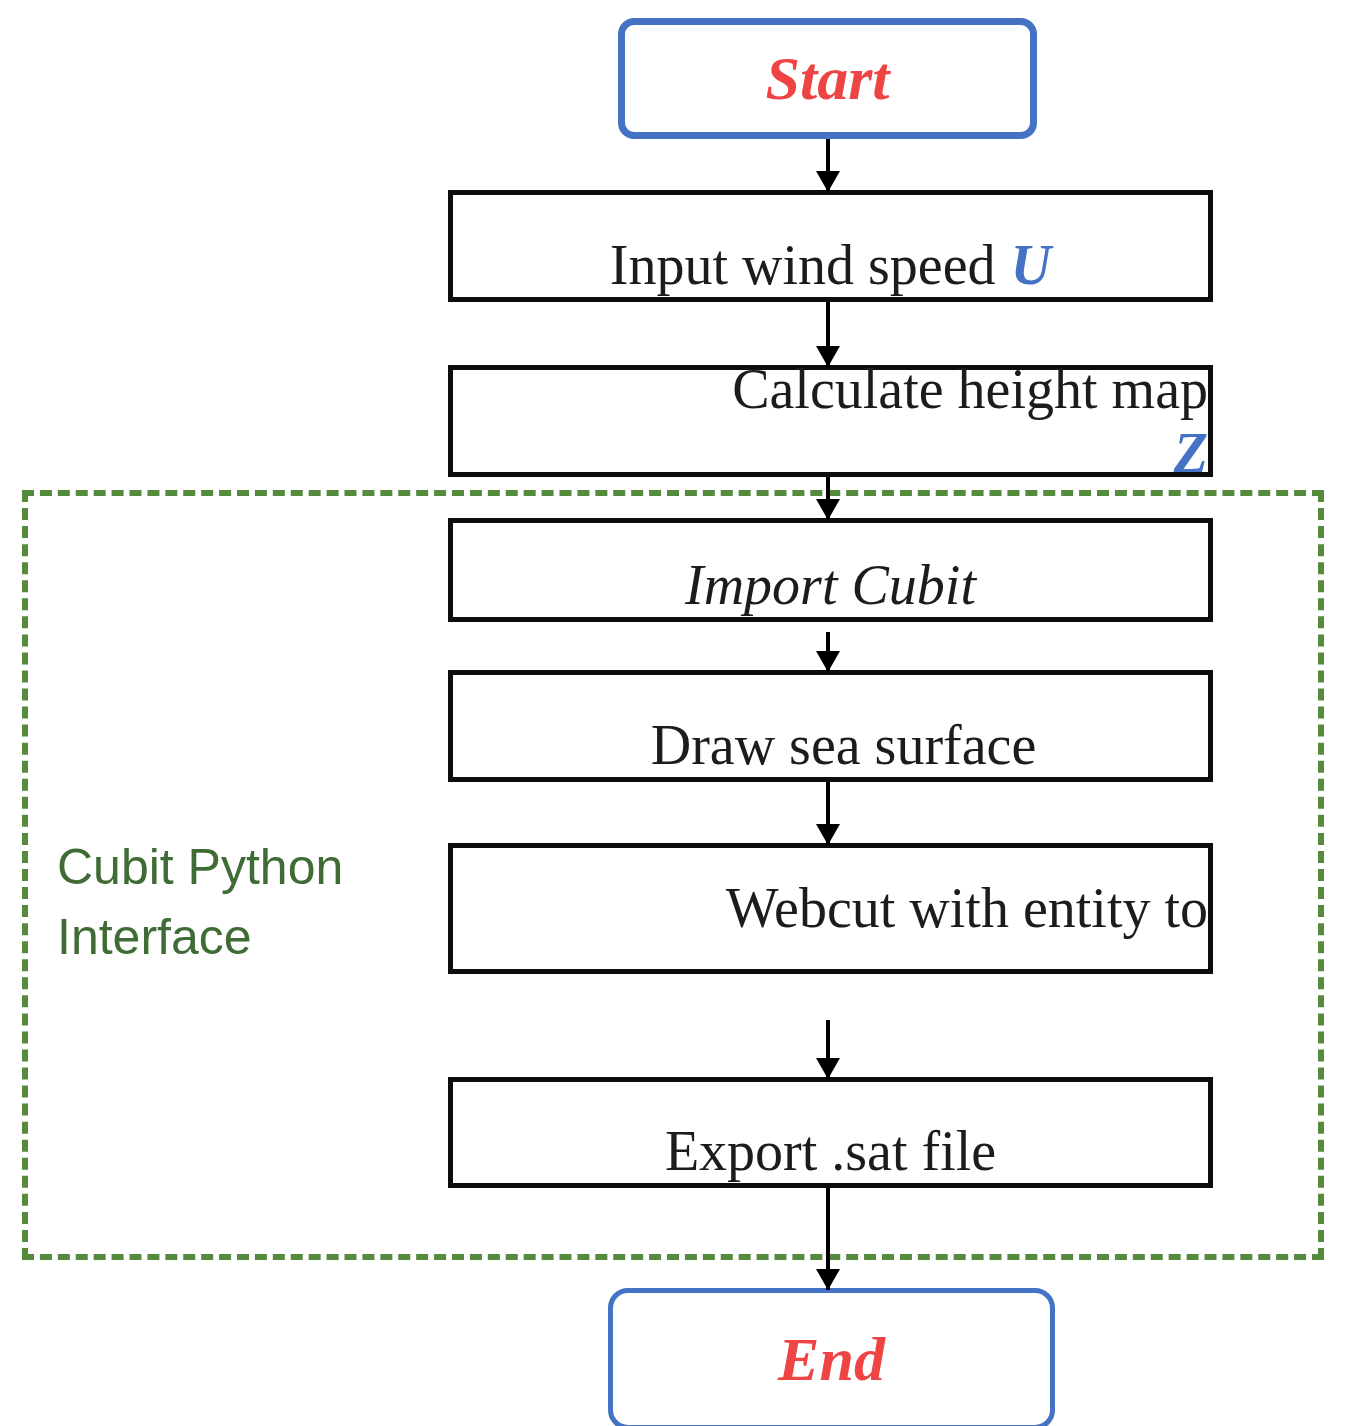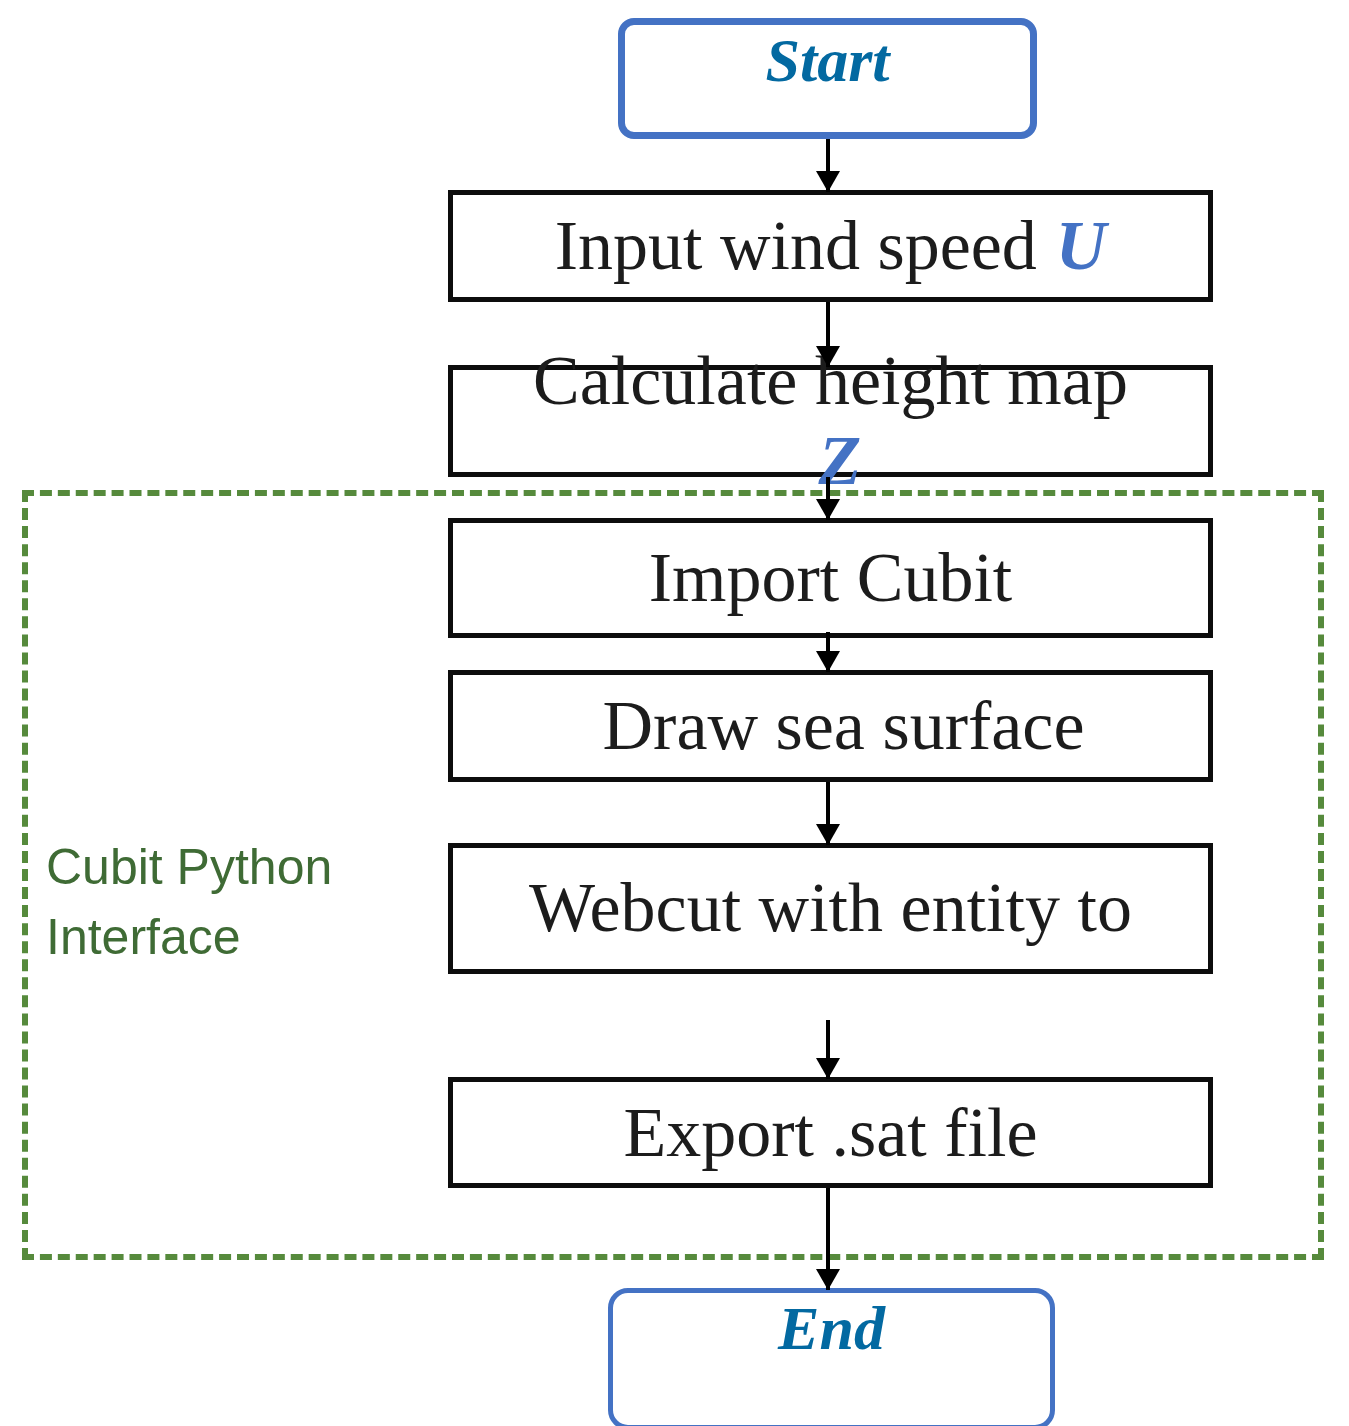--- a/index.html
+++ b/index.html
@@ -22,39 +22,40 @@
     left: 22px;
     top: 490px;
     width: 1302px;
     height: 770px;
     border: 6px dashed #568A3C;
     box-sizing: border-box;
     z-index: 1;
   }
   .group-label {
     position: absolute;
-    left: 46px;
+    left: 57px;
     top: 832px;
     font-family: "Liberation Sans", sans-serif;
     font-size: 50px;
     line-height: 70px;
     color: #3F6B35;
     z-index: 2;
     white-space: nowrap;
   }
 
   
   .terminator {
     position: absolute;
     background: #ffffff;
     display: flex;
+    align-items: center;
     justify-content: center;
     font-weight: bold;
     font-style: italic;
-    color: #0369a1;
+    color: #ef4444;
     box-sizing: border-box;
     z-index: 3;
   }
   .start-node {
     left: 618px;
     top: 18px;
     width: 419px;
     height: 121px;
     border: 7px solid #4472C4;
     border-radius: 16px;
@@ -71,37 +72,37 @@
   }
 
   
   .pbox {
     position: absolute;
     left: 448px;
     width: 765px;
     border: 5px solid #0d0d0d;
     background: #ffffff;
     display: flex;
-    align-items: center;
+    align-items: flex-end;
     justify-content: center;
-    font-size: 70px;
+    font-size: 56px;
     color: #1c1c1c;
     box-sizing: border-box;
     z-index: 3;
     text-align: center;
   }
   .pbox .var {
     color: #4472C4;
     font-weight: bold;
     font-style: italic;
     margin-left: 0.27em;
   }
   .box-input   { top: 190px;  height: 112px; }
   .box-calc    { top: 365px;  height: 112px; flex-direction: column; }
-  .box-import  { top: 518px;  height: 120px; }
+  .box-import  { top: 518px;  height: 104px; font-style: italic; }
   .box-draw    { top: 670px;  height: 112px; padding-left: 26px; }
   .box-webcut  { top: 843px;  height: 131px; flex-direction: column; line-height: 1.26; }
   .box-export  { top: 1077px; height: 111px; }
 
   
   .arrow {
     position: absolute;
     left: 826px;
     width: 4px;
     background: #000000;

